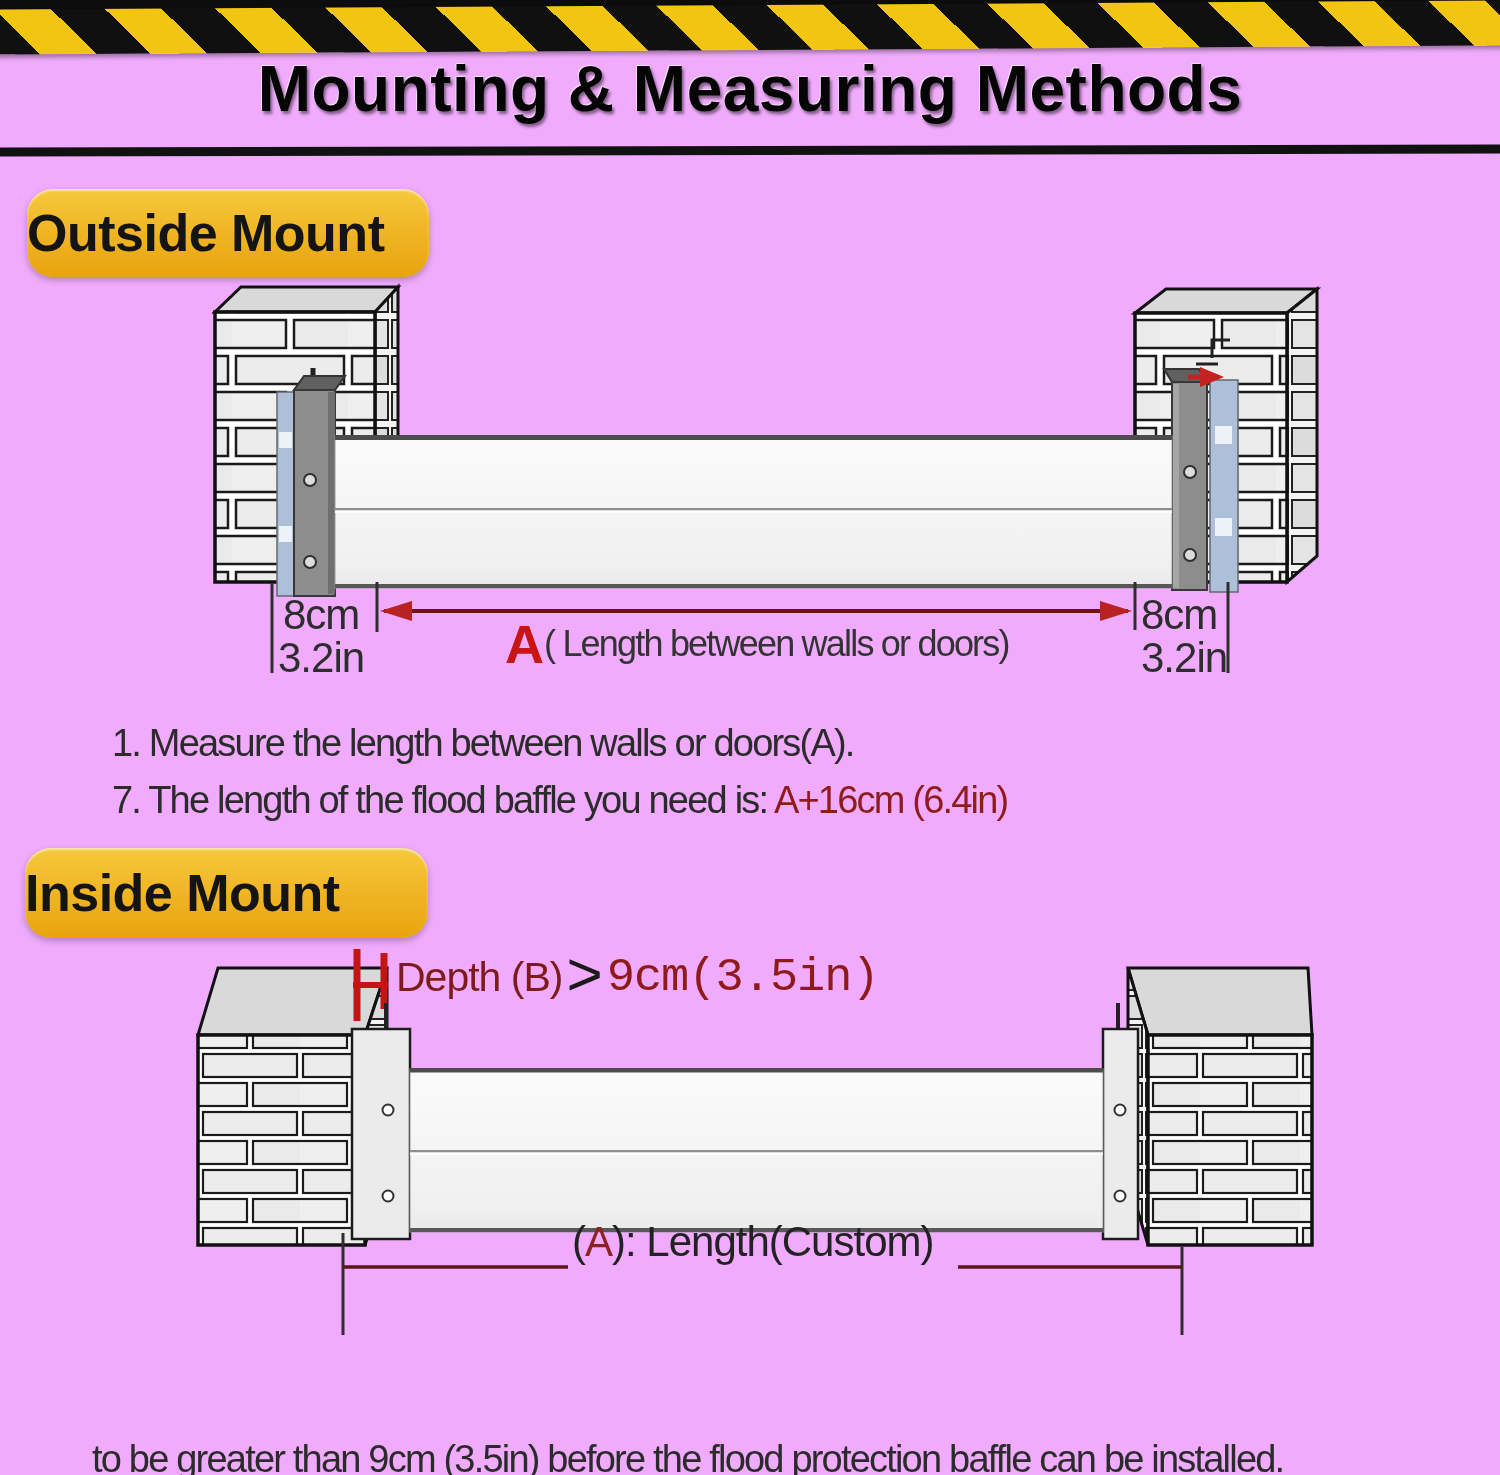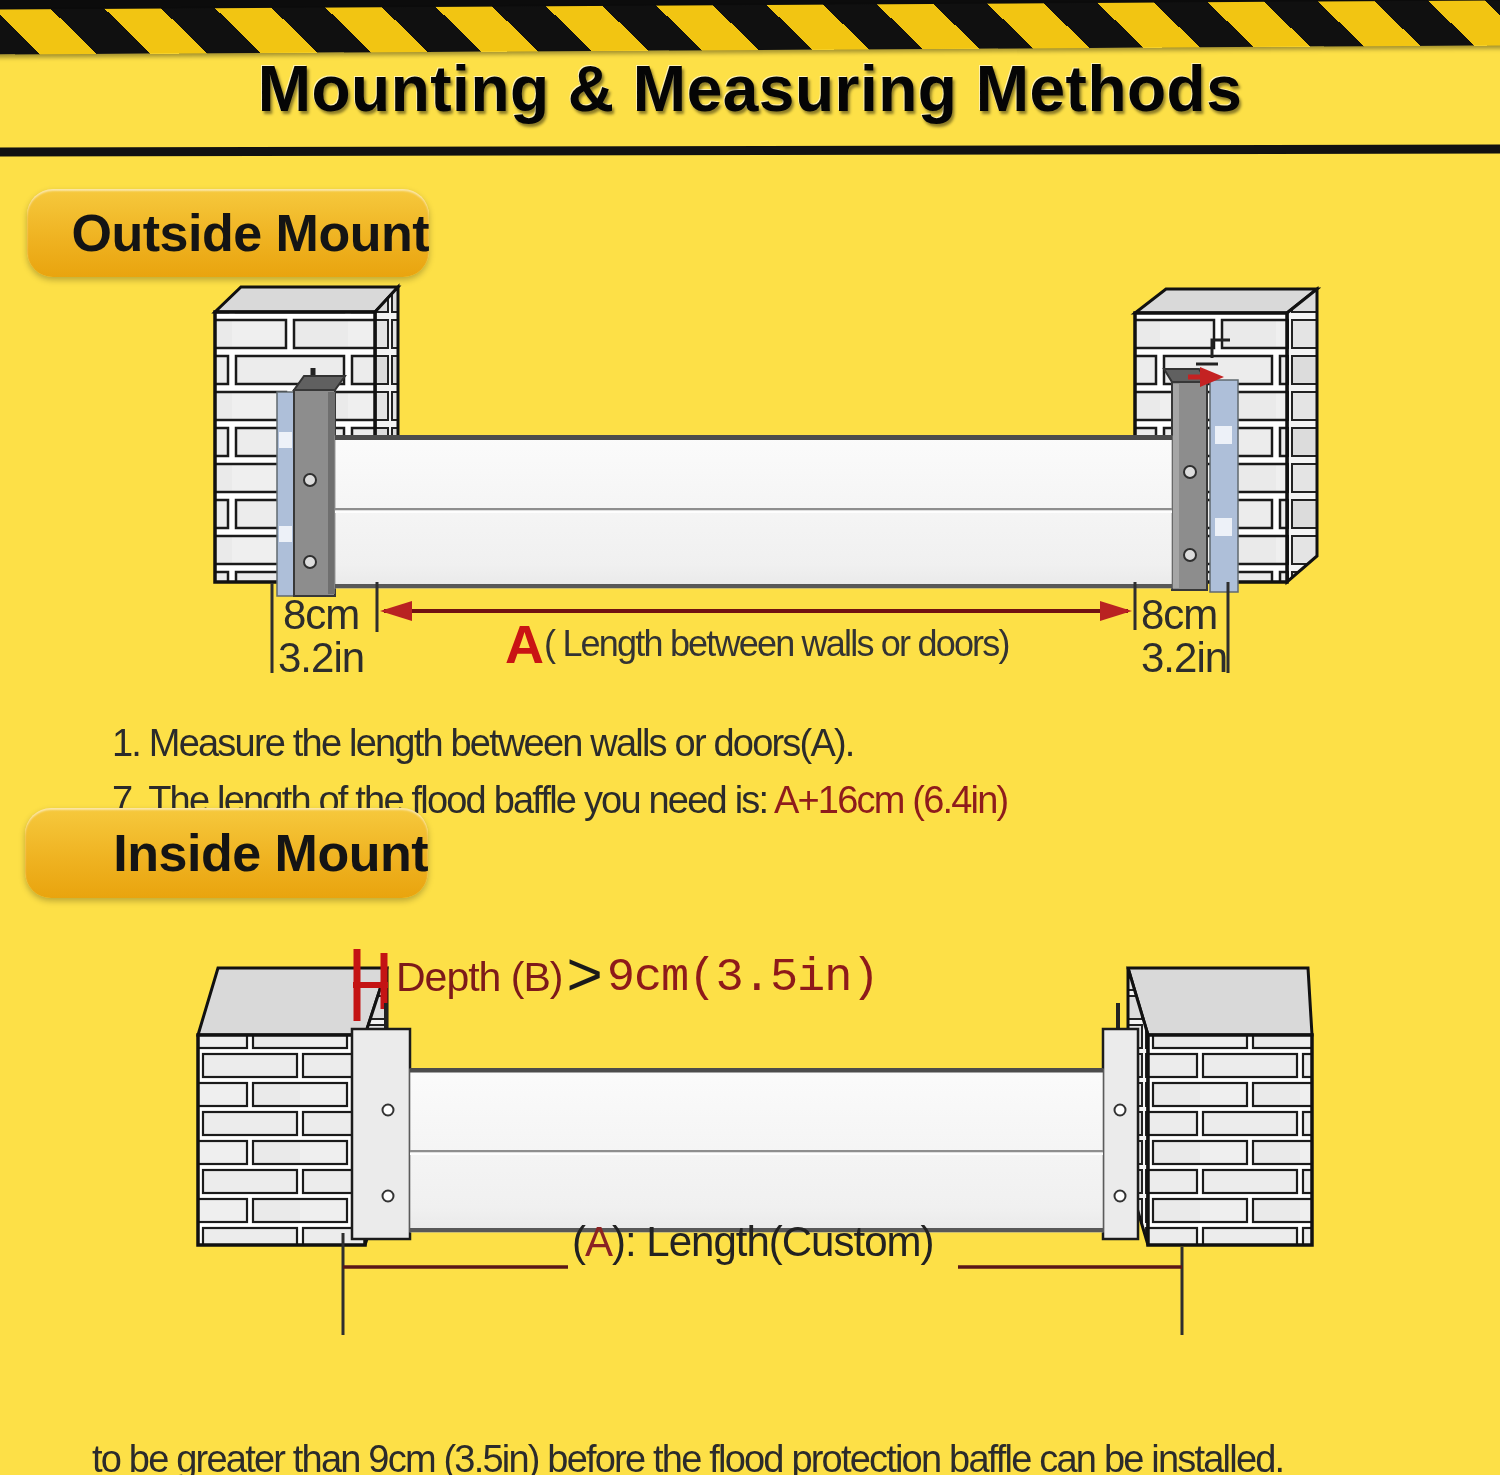--- a/index.html
+++ b/index.html
@@ -1,36 +1,36 @@
 <!DOCTYPE html>
 <html><head>
 <meta charset="utf-8">
 <style>
   html,body{margin:0;padding:0;background:#fff;}
-  #root{position:relative;width:1500px;height:1475px;background:#fde047;overflow:hidden;
+  #root{position:relative;width:1500px;height:1475px;background:#f0abfc;overflow:hidden;
         font-family:"Liberation Sans", sans-serif;}
   .abs{position:absolute;}
 
   
   .top-black{top:0;left:0;width:1500px;height:14px;background:#0c0c0c;}
   .tape{top:5px;left:-14px;width:1534px;height:45px;
         background:repeating-linear-gradient(45deg,#101010 0 38px,#f2c512 38px 78px);
         transform:rotate(-0.35deg);box-shadow:0 3px 4px rgba(0,0,0,.35);}
   .title{top:52px;left:0;width:1500px;text-align:center;font-size:64px;font-weight:700;
          color:#050505;letter-spacing:0.5px;
          text-shadow:2px 3px 3px rgba(0,0,0,.45), -1px -1px 0 rgba(255,255,255,.6);}
   .title-rule{top:146px;left:0;width:1500px;height:9px;background:#111;transform:rotate(-0.12deg);}
 
   
   .badge{background:linear-gradient(180deg,#f6c93d 0%,#efb322 55%,#e9a40e 100%);
          border-radius:26px;color:#141414;font-size:52px;font-weight:600;letter-spacing:-0.5px;
-         display:flex;align-items:center;justify-content:flex-end;
+         display:flex;align-items:center;justify-content:flex-start;
          box-shadow:inset 0 2px 2px rgba(255,255,255,.55), 0 3px 6px rgba(0,0,0,.25);}
   .badge-outside{left:27px;top:189px;width:402px;height:88px;}
-  .badge-inside{left:25px;top:808px;width:403px;height:90px;}
+  .badge-inside{left:25px;top:848px;width:403px;height:90px;}
 
   
   .dim{font-size:42px;color:#2d2d2d;letter-spacing:-1px;line-height:1.0;}
   .span-row{display:flex;align-items:flex-start;}
   .span-a{font-size:54px;line-height:1;font-weight:700;color:#c91414;}
   .span-rest{font-size:36px;line-height:1.3;color:#333;letter-spacing:-1.8px;padding-top:4px;}
 
   .steps{font-size:38px;letter-spacing:-1.8px;color:#2b2b2b;white-space:nowrap;}
   .red-text{color:#8e1c1c;}
 

